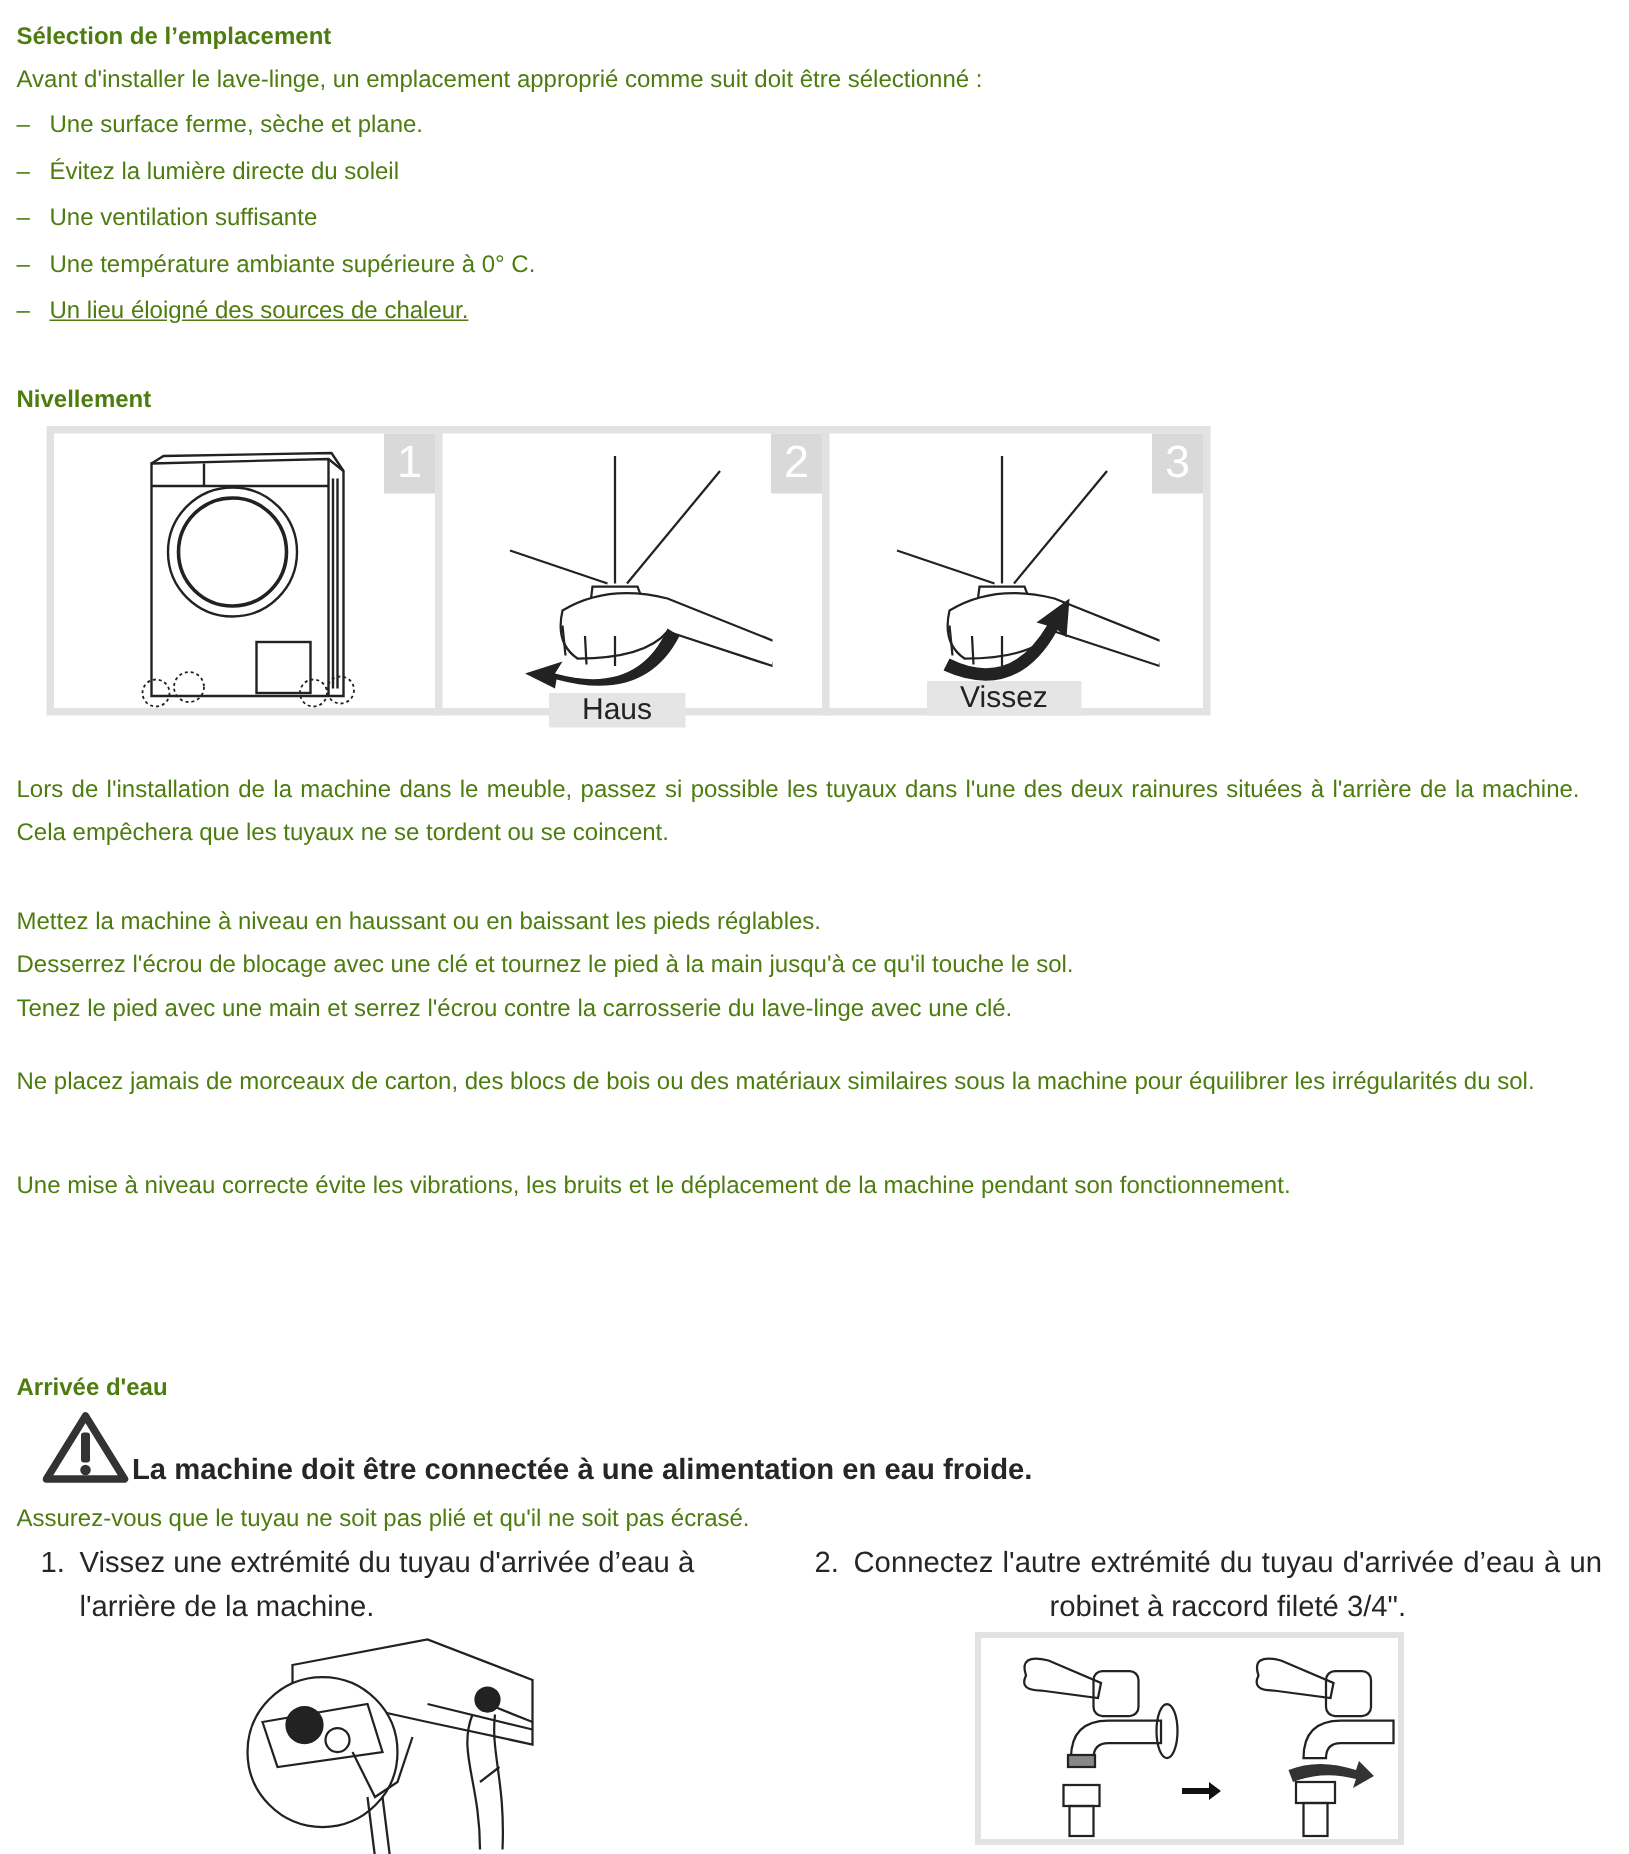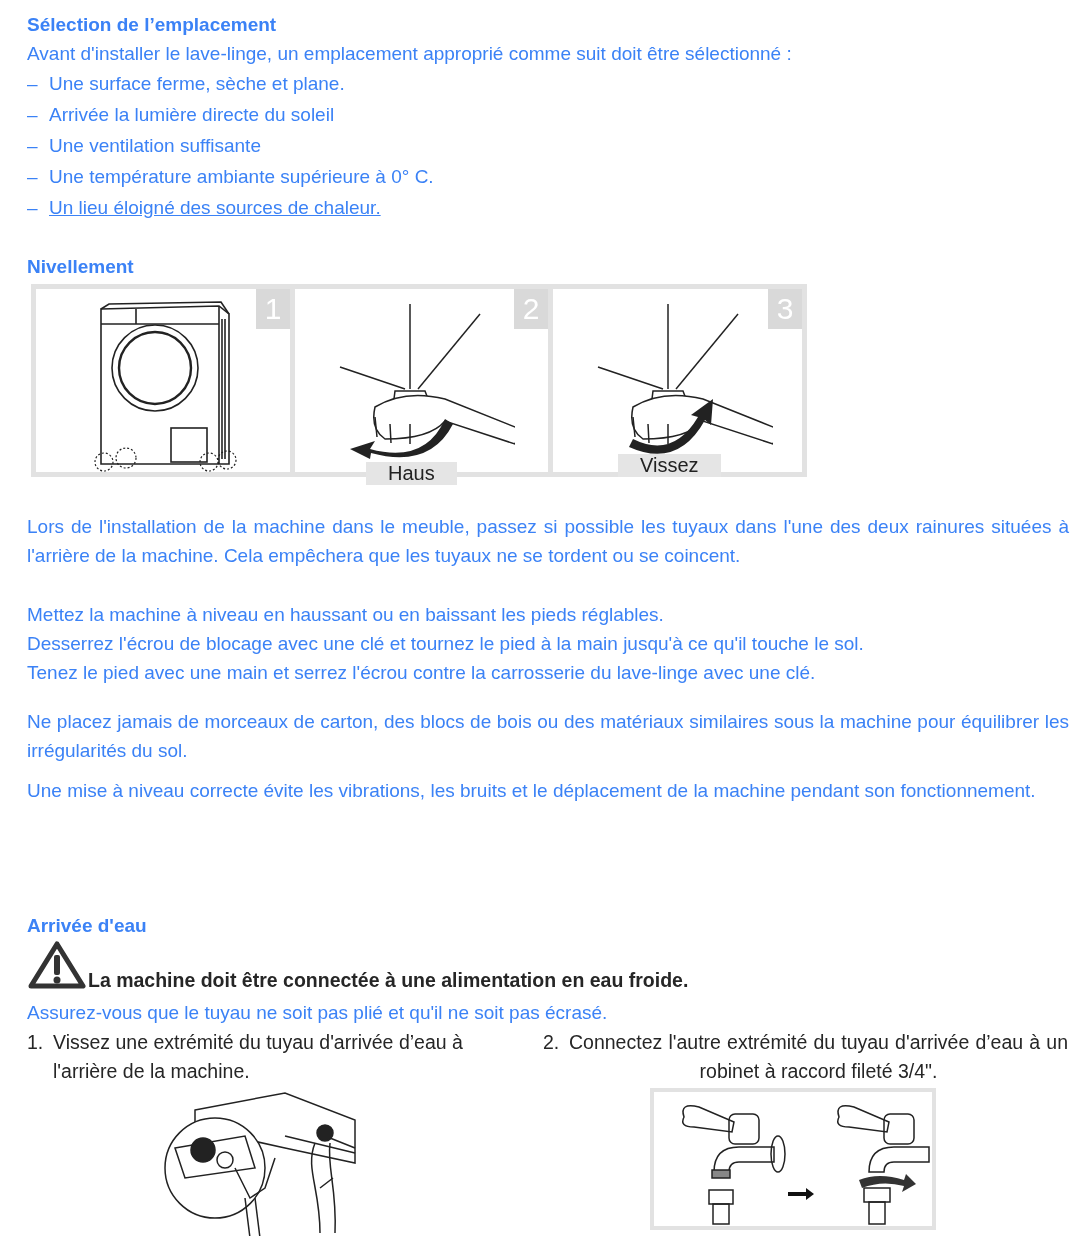--- a/index.html
+++ b/index.html
@@ -1,18 +1,18 @@
 <!DOCTYPE html>
 <html><head>
 <meta charset="utf-8">
 <style>
   html, body { margin: 0; padding: 0; background: #ffffff; }
   body { width: 1086px; height: 1236px; position: relative; overflow: hidden;
          font-family: "Liberation Sans", sans-serif; color: #222; }
-  .txt { position: absolute; left: 27px; font-size: 19px; line-height: 29px; white-space: nowrap; color: #3b82f6; }
+  .txt { position: absolute; left: 11px; font-size: 16px; line-height: 29px; white-space: nowrap; color: #4d7c0f; }
   .bold { font-weight: bold; }
   .just { white-space: normal; width: 1042px; text-align: justify; text-align-last: left; }
   .dash { display: inline-block; width: 22px; }
   
   .fig { position: absolute; }
   .frame { position: absolute; border: 5px solid #e2e2e2; background: #fff; box-sizing: border-box; }
   .num { position: absolute; background: #d9d9d9; color: #fff; font-size: 30px; width: 34px; height: 40px;
          text-align: center; line-height: 40px; font-family: "Liberation Sans", sans-serif; }
   .caption { position: absolute; font-size: 20px; color: #222; background: #e5e5e5; padding: 0 22px; }
   .warn-line { position: absolute; left: 27px; top: 940px; height: 52px; }
@@ -21,21 +21,21 @@
   .tapbox { position: absolute; left: 650px; top: 1088px; width: 286px; height: 142px;
             border: 4px solid #e2e2e2; box-sizing: border-box; background: #fff; }
 </style>
 </head>
 <body>
 
 <div class="txt bold" style="top:10px;">Sélection de l’emplacement</div>
 <div class="txt" style="top:39px;">Avant d'installer le lave-linge, un emplacement approprié comme suit doit être sélectionné :</div>
 <div>
   <div class="txt" style="top:69px;"><span class="dash">–</span><span>Une surface ferme, sèche et plane.</span></div>
-  <div class="txt" style="top:100px;"><span class="dash">–</span><span>Arrivée la lumière directe du soleil</span></div>
+  <div class="txt" style="top:100px;"><span class="dash">–</span><span>Évitez la lumière directe du soleil</span></div>
   <div class="txt" style="top:131px;"><span class="dash">–</span><span>Une ventilation suffisante</span></div>
   <div class="txt" style="top:162px;"><span class="dash">–</span><span>Une température ambiante supérieure à 0° C.</span></div>
   <div class="txt" style="top:193px;text-decoration:underline;"><span class="dash">–</span><span>Un lieu éloigné des sources de chaleur.</span></div>
 </div>
 
 <div class="txt bold" style="top:252px;">Nivellement</div>
 
 <div class="fig" style="left:31px; top:284px; width:776px; height:196px;">
 
   <div class="frame" style="left:0; top:0; width:264px; height:193px;">

